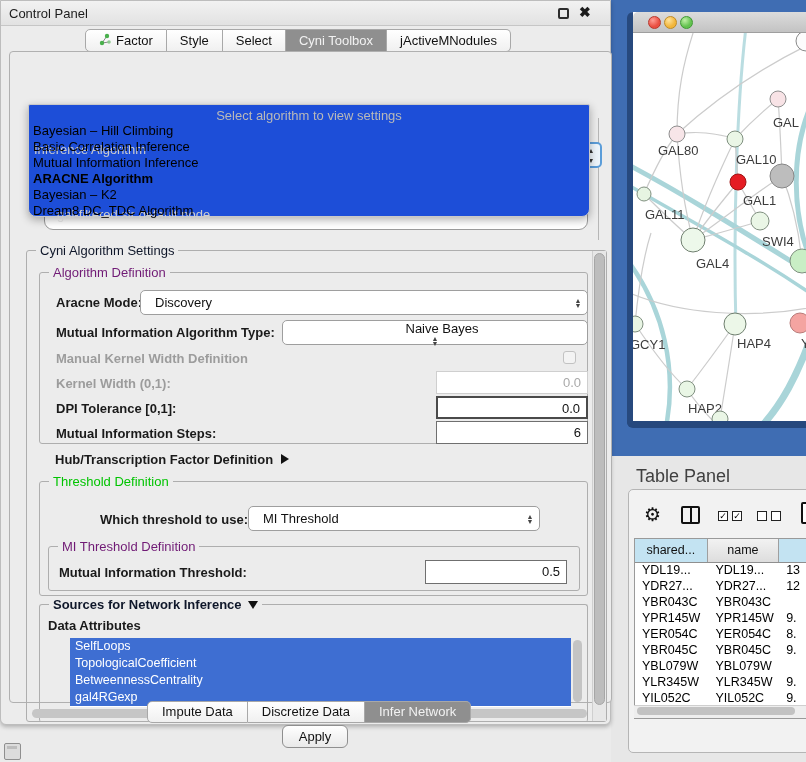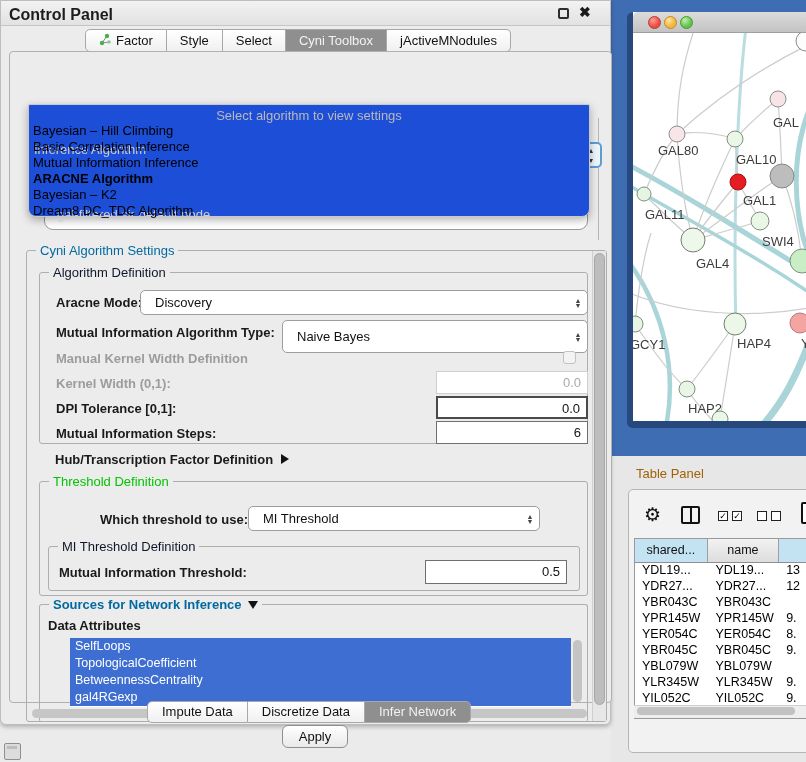--- a/index.html
+++ b/index.html
@@ -5,21 +5,21 @@
   * { margin:0; padding:0; box-sizing:border-box; }
   html,body { width:806px; height:762px; }
   body { font-family:"Liberation Sans", sans-serif; background:#ebebeb; position:relative; overflow:hidden; }
   .abs { position:absolute; }
 
   
   #control-panel { left:0; top:8; width:611px; height:725px; background:#ececec;
     border:1px solid #bdbdbd; border-radius:0 0 6px 6px; box-shadow:0 2px 4px rgba(0,0,0,.25); }
   #cp-titlebar { left:0; top:0; width:100%; height:25px; background:linear-gradient(#f2f2f2,#e2e2e2);
     border-bottom:1px solid #c6c6c6; }
-  #cp-title { left:8px; top:5px; font-size:16px; color:#1c1c1c;font-weight:bold; }
+  #cp-title { left:8px; top:5px; font-size:13px; color:#1c1c1c; }
   #cp-float { left:557px; top:7px; width:11px; height:11px; border:2px solid #2d2d2d; border-radius:2px; }
   #cp-close { left:578px; top:3px; font-size:14px; font-weight:bold; color:#1b1b1b; }
 
   
   #top-tabs { left:84px; top:28px; height:23px; display:flex; }
   .tab { display:flex; align-items:center; gap:5px; padding:0 13px; font-size:13px; color:#111;
     background:linear-gradient(#ffffff,#f0f0f0); border:1px solid #a8a8a8; border-left:none; }
   .tab:first-child { border-left:1px solid #a8a8a8; border-radius:5px 0 0 5px; }
   .tab:last-child { border-radius:0 5px 5px 0; }
   .tab.selected { background:#8f8f8f; color:#f2f2f2; }
@@ -41,23 +41,23 @@
   #algo-items { left:3px; top:18px; width:550px; }
   .algo-item { font-size:13px; color:#000; line-height:16px; padding-left:1px; position:relative; z-index:2;}
   .algo-item.bold { font-weight:bold; }
   .ghost { color:#cdcdcd; font-size:13px; z-index:1; }
   #ghost-1 { left:5px; top:37px; }
   #ghost-2 { left:28px; top:102px; }
 
   
   .groupbox { border:1px solid #aeaeae; border-radius:3px; }
   .gb-title { position:absolute; top:-8px; left:9px; background:#ececec; padding:0 4px; font-size:13px; white-space:nowrap; }
-  .t-blue { color:#0f172a; }
+  .t-blue { color:#701a75; }
   .t-green { color:#00c400; }
-  .t-black { color:#0369a1; }
+  .t-black { color:#0f172a; }
 
   #cyni-box { left:16px; top:198px; width:581px; height:472px; }
   #algdef-box { left:12px; top:21px; width:549px; height:172px; }
   #thr-box { left:12px; top:230px; width:549px; height:115px; }
   #mithr-box { left:8px; top:64px; width:532px; height:45px; }
   #src-box { left:12px; top:353px; width:549px; height:118px; border-bottom:none; }
 
   .lbl { position:absolute; font-size:13px; font-weight:bold; color:#1a1a1a; white-space:nowrap; }
   .lbl.dis { color:#9c9c9c; }
   .combo { position:absolute; background:#ffffff; border:1px solid #9e9e9e; border-radius:5px;
@@ -109,21 +109,21 @@
   #light-red   { left:15px; background:radial-gradient(circle at 35% 30%, #ff9d94, #ea4f42 60%); border:1px solid #b8372c; }
   #light-yellow{ left:31px; background:radial-gradient(circle at 35% 30%, #ffe29a, #f2b63c 60%); border:1px solid #c08a22; }
   #light-green { left:47px; background:radial-gradient(circle at 35% 30%, #c0f0a6, #63c24f 60%); border:1px solid #3f9a33; }
   #net-canvas { left:0; top:21px; width:174px; height:388px; background:#fff; overflow:hidden; }
   #net-svg { position:absolute; left:0; top:0; }
   .e-gray { stroke:#cccccc; stroke-width:1.2; fill:none; }
   .e-teal { stroke:#a9d5d9; fill:none; }
   .node-label { font-size:13px; fill:#3c3c3c; font-family:"Liberation Sans",sans-serif; }
 
   #table-panel-region { left:611px; top:456px; width:195px; height:306px; background:#e7e7e7; }
-  #table-panel-title { left:25px; top:10px; font-size:13px; color:#a16207; }
+  #table-panel-title { left:25px; top:10px; font-size:18px; color:#404040; }
   #table-subpanel { left:17px; top:33px; width:195px; height:264px; background:#f2f2f2;
     border:1px solid #b5b5b5; border-radius:5px; }
   #tp-gear { left:15px; top:13px; font-size:19px; color:#111; }
   #tp-split { left:52px; top:16px; width:19px; height:18px; border:2px solid #111; border-radius:2px; }
   #tp-split:before { content:""; position:absolute; left:7px; top:0; width:2px; height:14px; background:#111; }
   .cb { position:absolute; top:21px; width:10px; height:10px; border:1.5px solid #222; background:#fff; font-size:9px; line-height:9px; text-align:center; }
   #tp-doc-partial { left:172px; top:12px; width:30px; height:22px; border:2px solid #111; border-radius:2px; background:#fff; }
 
   #yeast-table { left:5px; top:48px; width:184px; height:181px; background:#fff; border:1px solid #9a9a9a; overflow:hidden; }
   #yt-header { display:flex; height:24px; border-bottom:1px solid #8f8f8f; }
@@ -341,21 +341,21 @@
       <div class="abs groupbox" id="algdef-box">
         <span class="gb-title t-blue">Algorithm Definition</span>
 
         <div class="lbl" style="left:16px; top:22px;">Aracne Mode:</div>
         <div class="combo" style="left:100px; top:17px; width:448px; height:25px;">
           <span class="cval">Discovery</span>
           <span class="carr">▲<br>▼</span>
         </div>
 
         <div class="lbl" style="left:16px; top:52px;">Mutual Information Algorithm Type:</div>
-        <div class="combo" style="left:242px; top:47px; width:306px; height:33px;">
+        <div class="combo" style="left:242px; top:47px; width:306px; height:25px;flex-direction:column;">
           <span class="cval">Naive Bayes</span>
           <span class="carr">▲<br>▼</span>
         </div>
 
         <div class="lbl dis" style="left:16px; top:78px;">Manual Kernel Width Definition</div>
         <div class="checkbox" style="left:523px; top:78px;"></div>
 
         <div class="lbl dis" style="left:16px; top:103px;">Kernel Width (0,1):</div>
         <div class="field f-dis" style="left:396px; top:98px; width:152px; height:23px;">0.0</div>
 

